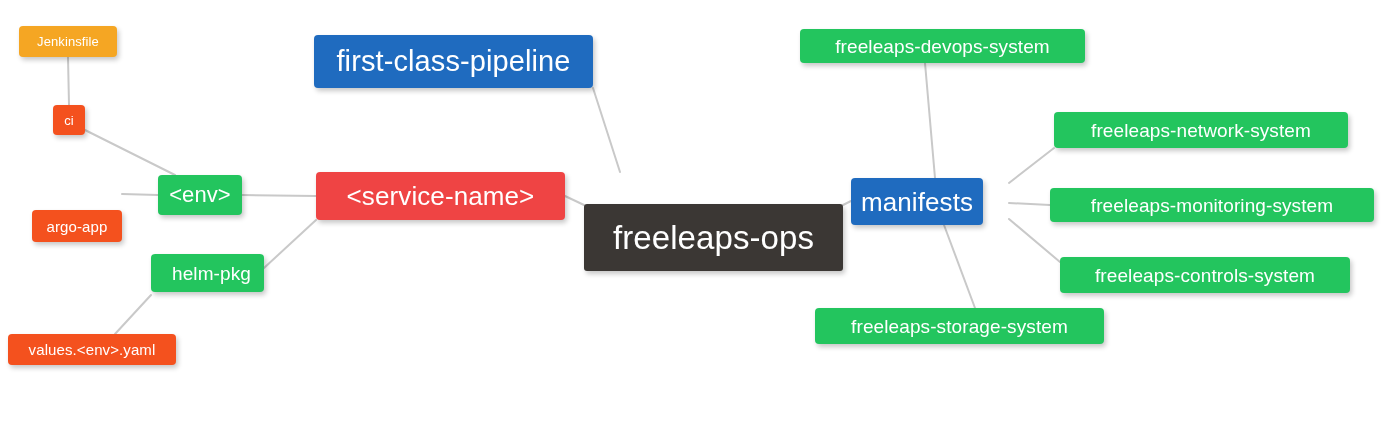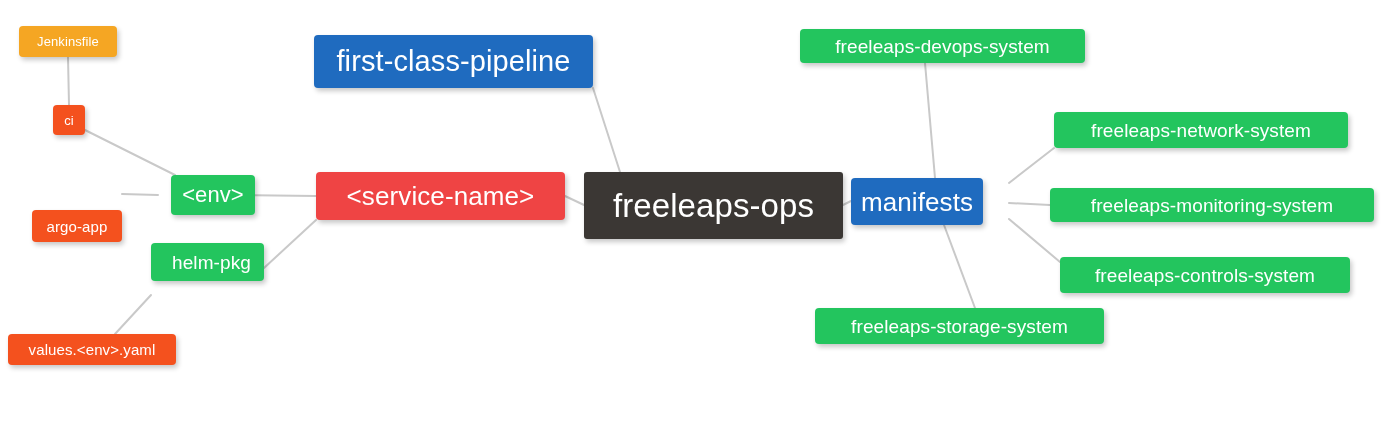--- a/index.html
+++ b/index.html
@@ -40,21 +40,21 @@
     letter-spacing: 0.1px;
     box-shadow: 2px 3px 5px rgba(0,0,0,0.22);
     z-index: 2;
     cursor: pointer;
     user-select: none;
   }
   .n-root {
     border-radius: 3px;
   }
   
-  .t-root   { font-size: 33px; }
+  .t-root   { font-size: 33px; margin-top: 32px; }
   .t-l1-big { font-size: 29px; }
   .t-l1     { font-size: 26px; }
   .t-l2     { font-size: 22px; }
   .t-l3     { font-size: 19px; }
   .t-l4     { font-size: 15px; }
   .t-l5     { font-size: 13px; }
 </style>
 </head>
 <body>
 
@@ -81,24 +81,24 @@
       </div>
       <div class="node t-l1-big" style="left: 314px; top: 35px; width: 279px; height: 53px; background: rgb(31, 107, 191);">
         <span>first-class-pipeline</span>
       </div>
       <div class="node t-l1" style="left: 316px; top: 172px; width: 249px; height: 48px; background: #ef4444;">
         <span>&lt;service-name&gt;</span>
       </div>
       <div class="node t-l1" style="left: 851px; top: 178px; width: 132px; height: 47px; background: rgb(31, 107, 191);">
         <span>manifests</span>
       </div>
-      <div class="node t-l2" style="left: 158px; top: 175px; width: 84px; height: 40px; background: rgb(35, 197, 94); margin-left: 13px;">
+      <div class="node t-l2" style="left: 158px; top: 175px; width: 84px; height: 40px; background: rgb(35, 197, 94);">
         <span>&lt;env&gt;</span>
       </div>
-      <div class="node t-l3" style="left: 151px; top: 243px; width: 113px; height: 38px; background: rgb(35, 197, 94); padding-left: 8px;">
+      <div class="node t-l3" style="left: 151px; top: 254px; width: 113px; height: 38px; background: rgb(35, 197, 94); padding-left: 8px;">
         <span>helm-pkg</span>
       </div>
       <div class="node t-l5" style="left: 19px; top: 26px; width: 98px; height: 31px; background: rgb(245, 166, 35);">
         <span>Jenkinsfile</span>
       </div>
       <div class="node t-l5" style="left: 53px; top: 105px; width: 32px; height: 30px; background: rgb(244, 81, 30);">
         <span>ci</span>
       </div>
       <div class="node t-l4" style="left: 32px; top: 178px; width: 90px; height: 32px; background: rgb(244, 81, 30); margin-top: 32px;">
         <span>argo-app</span>

